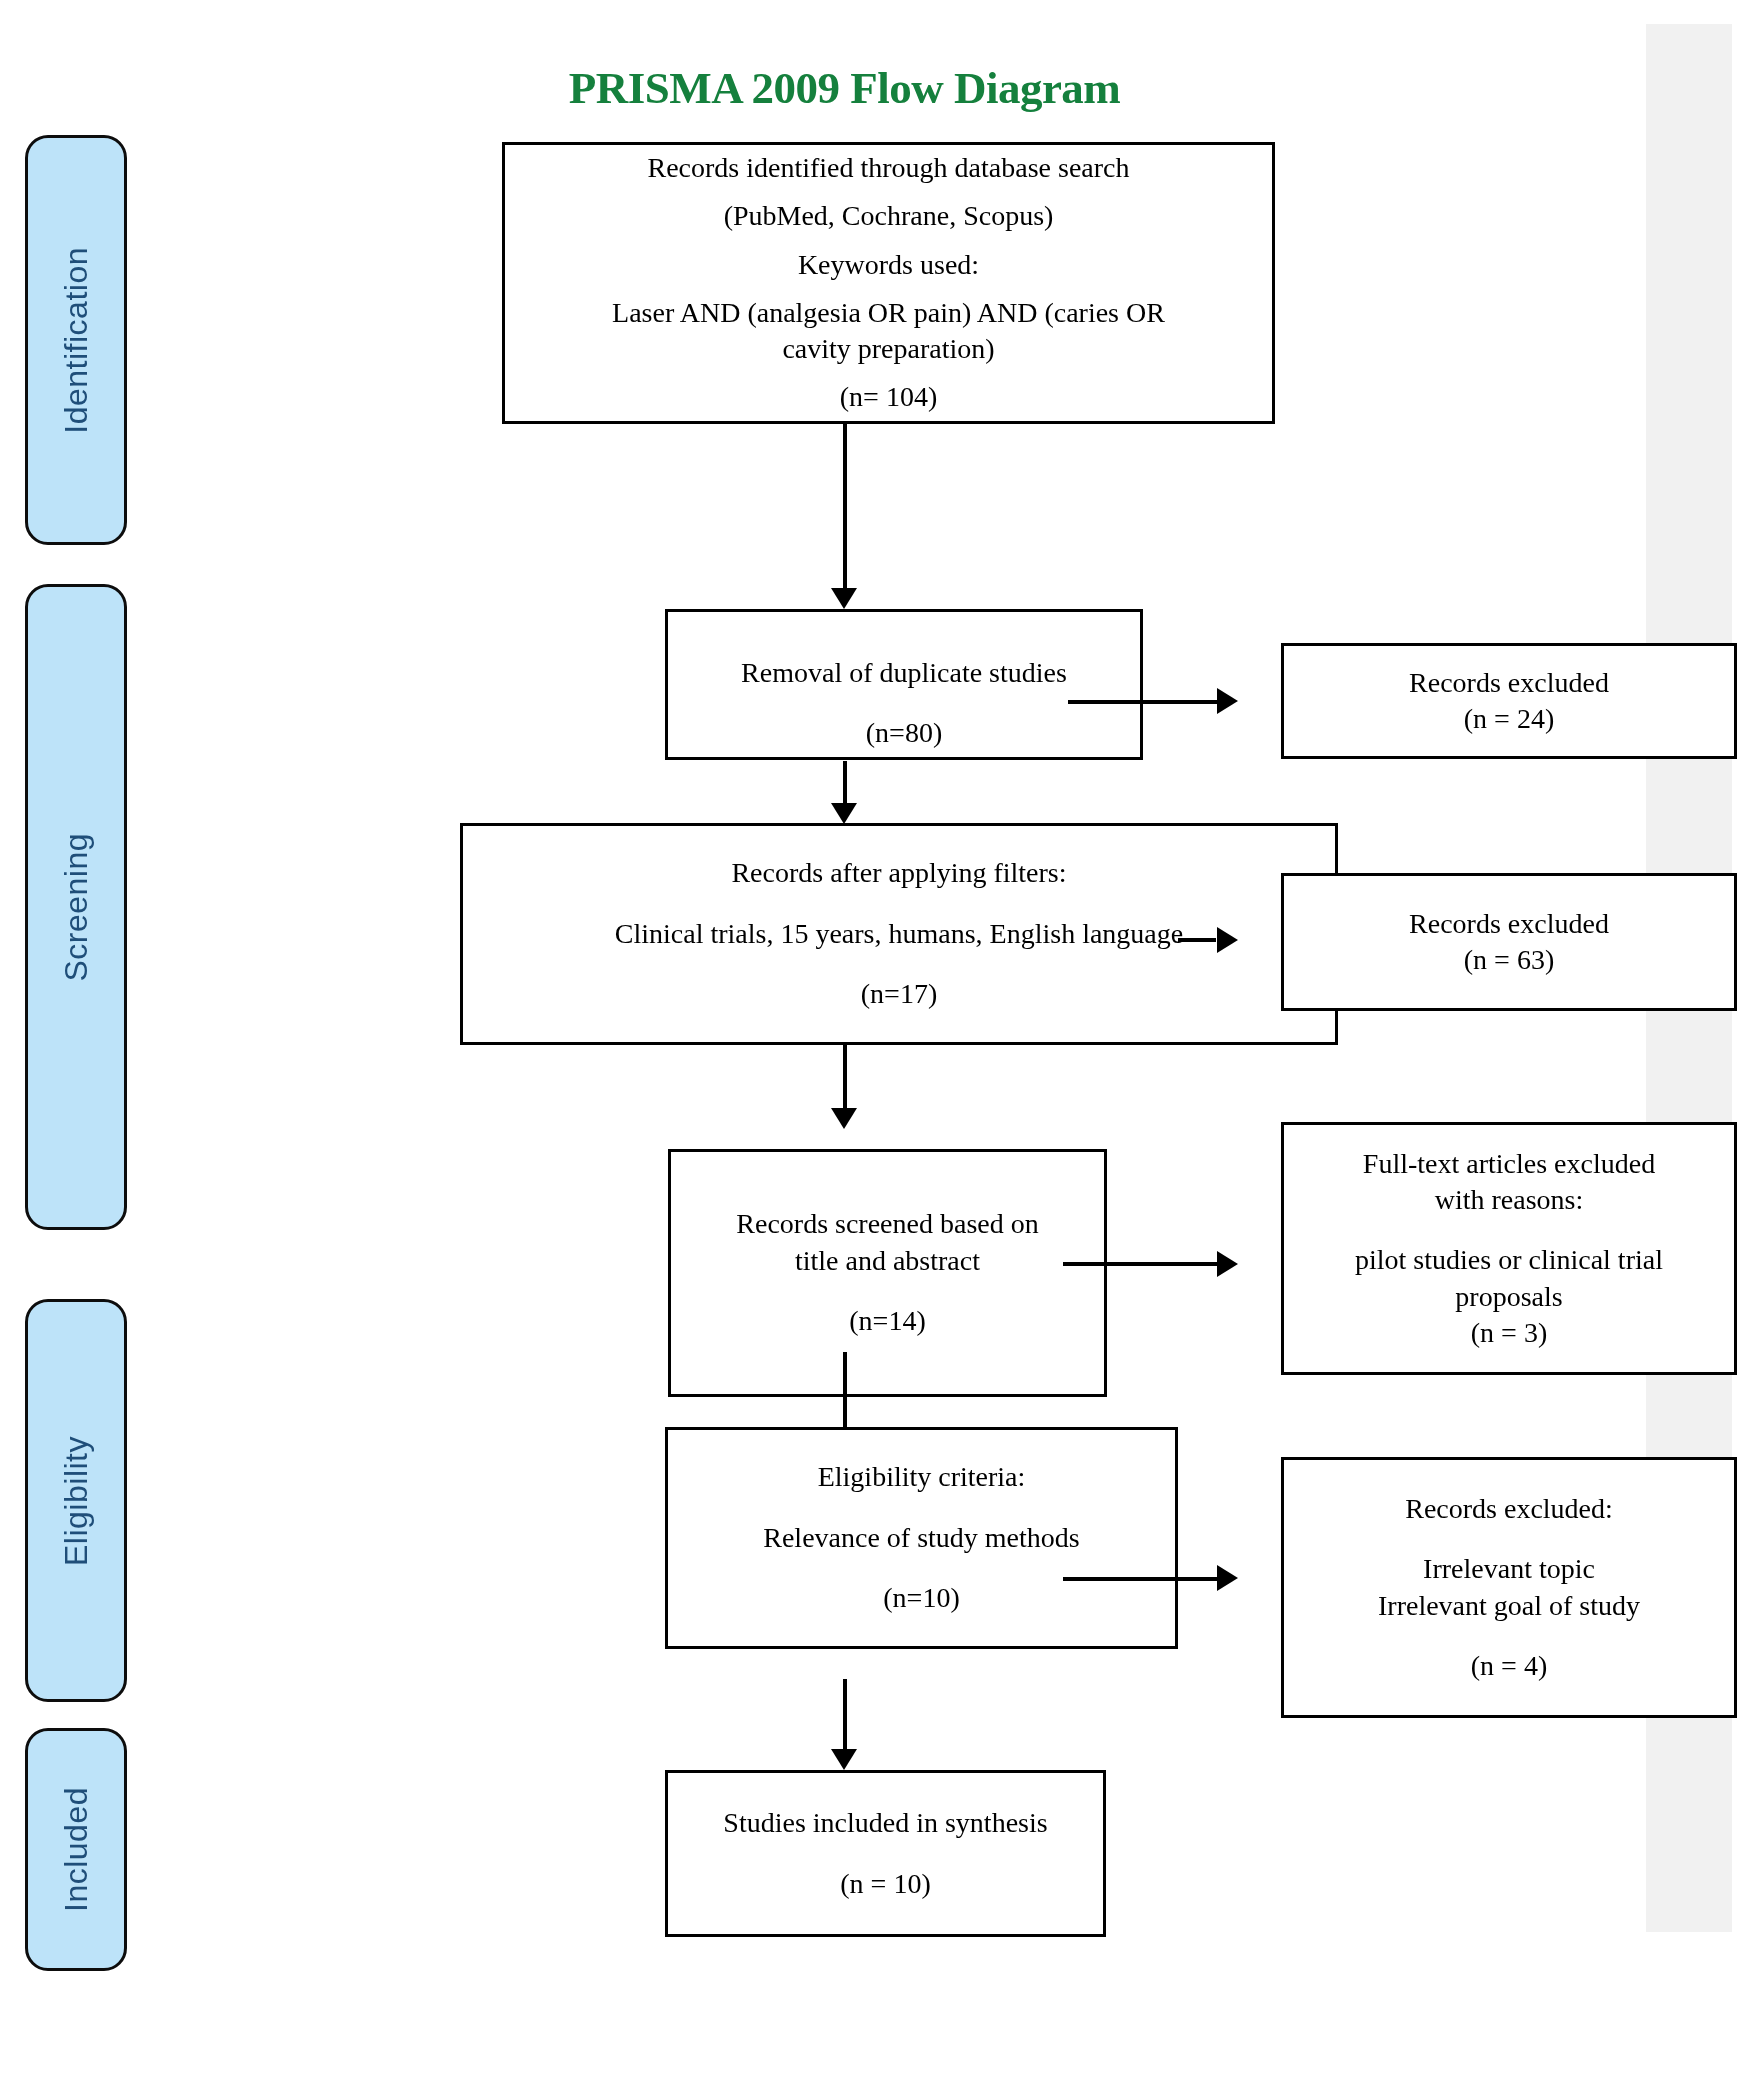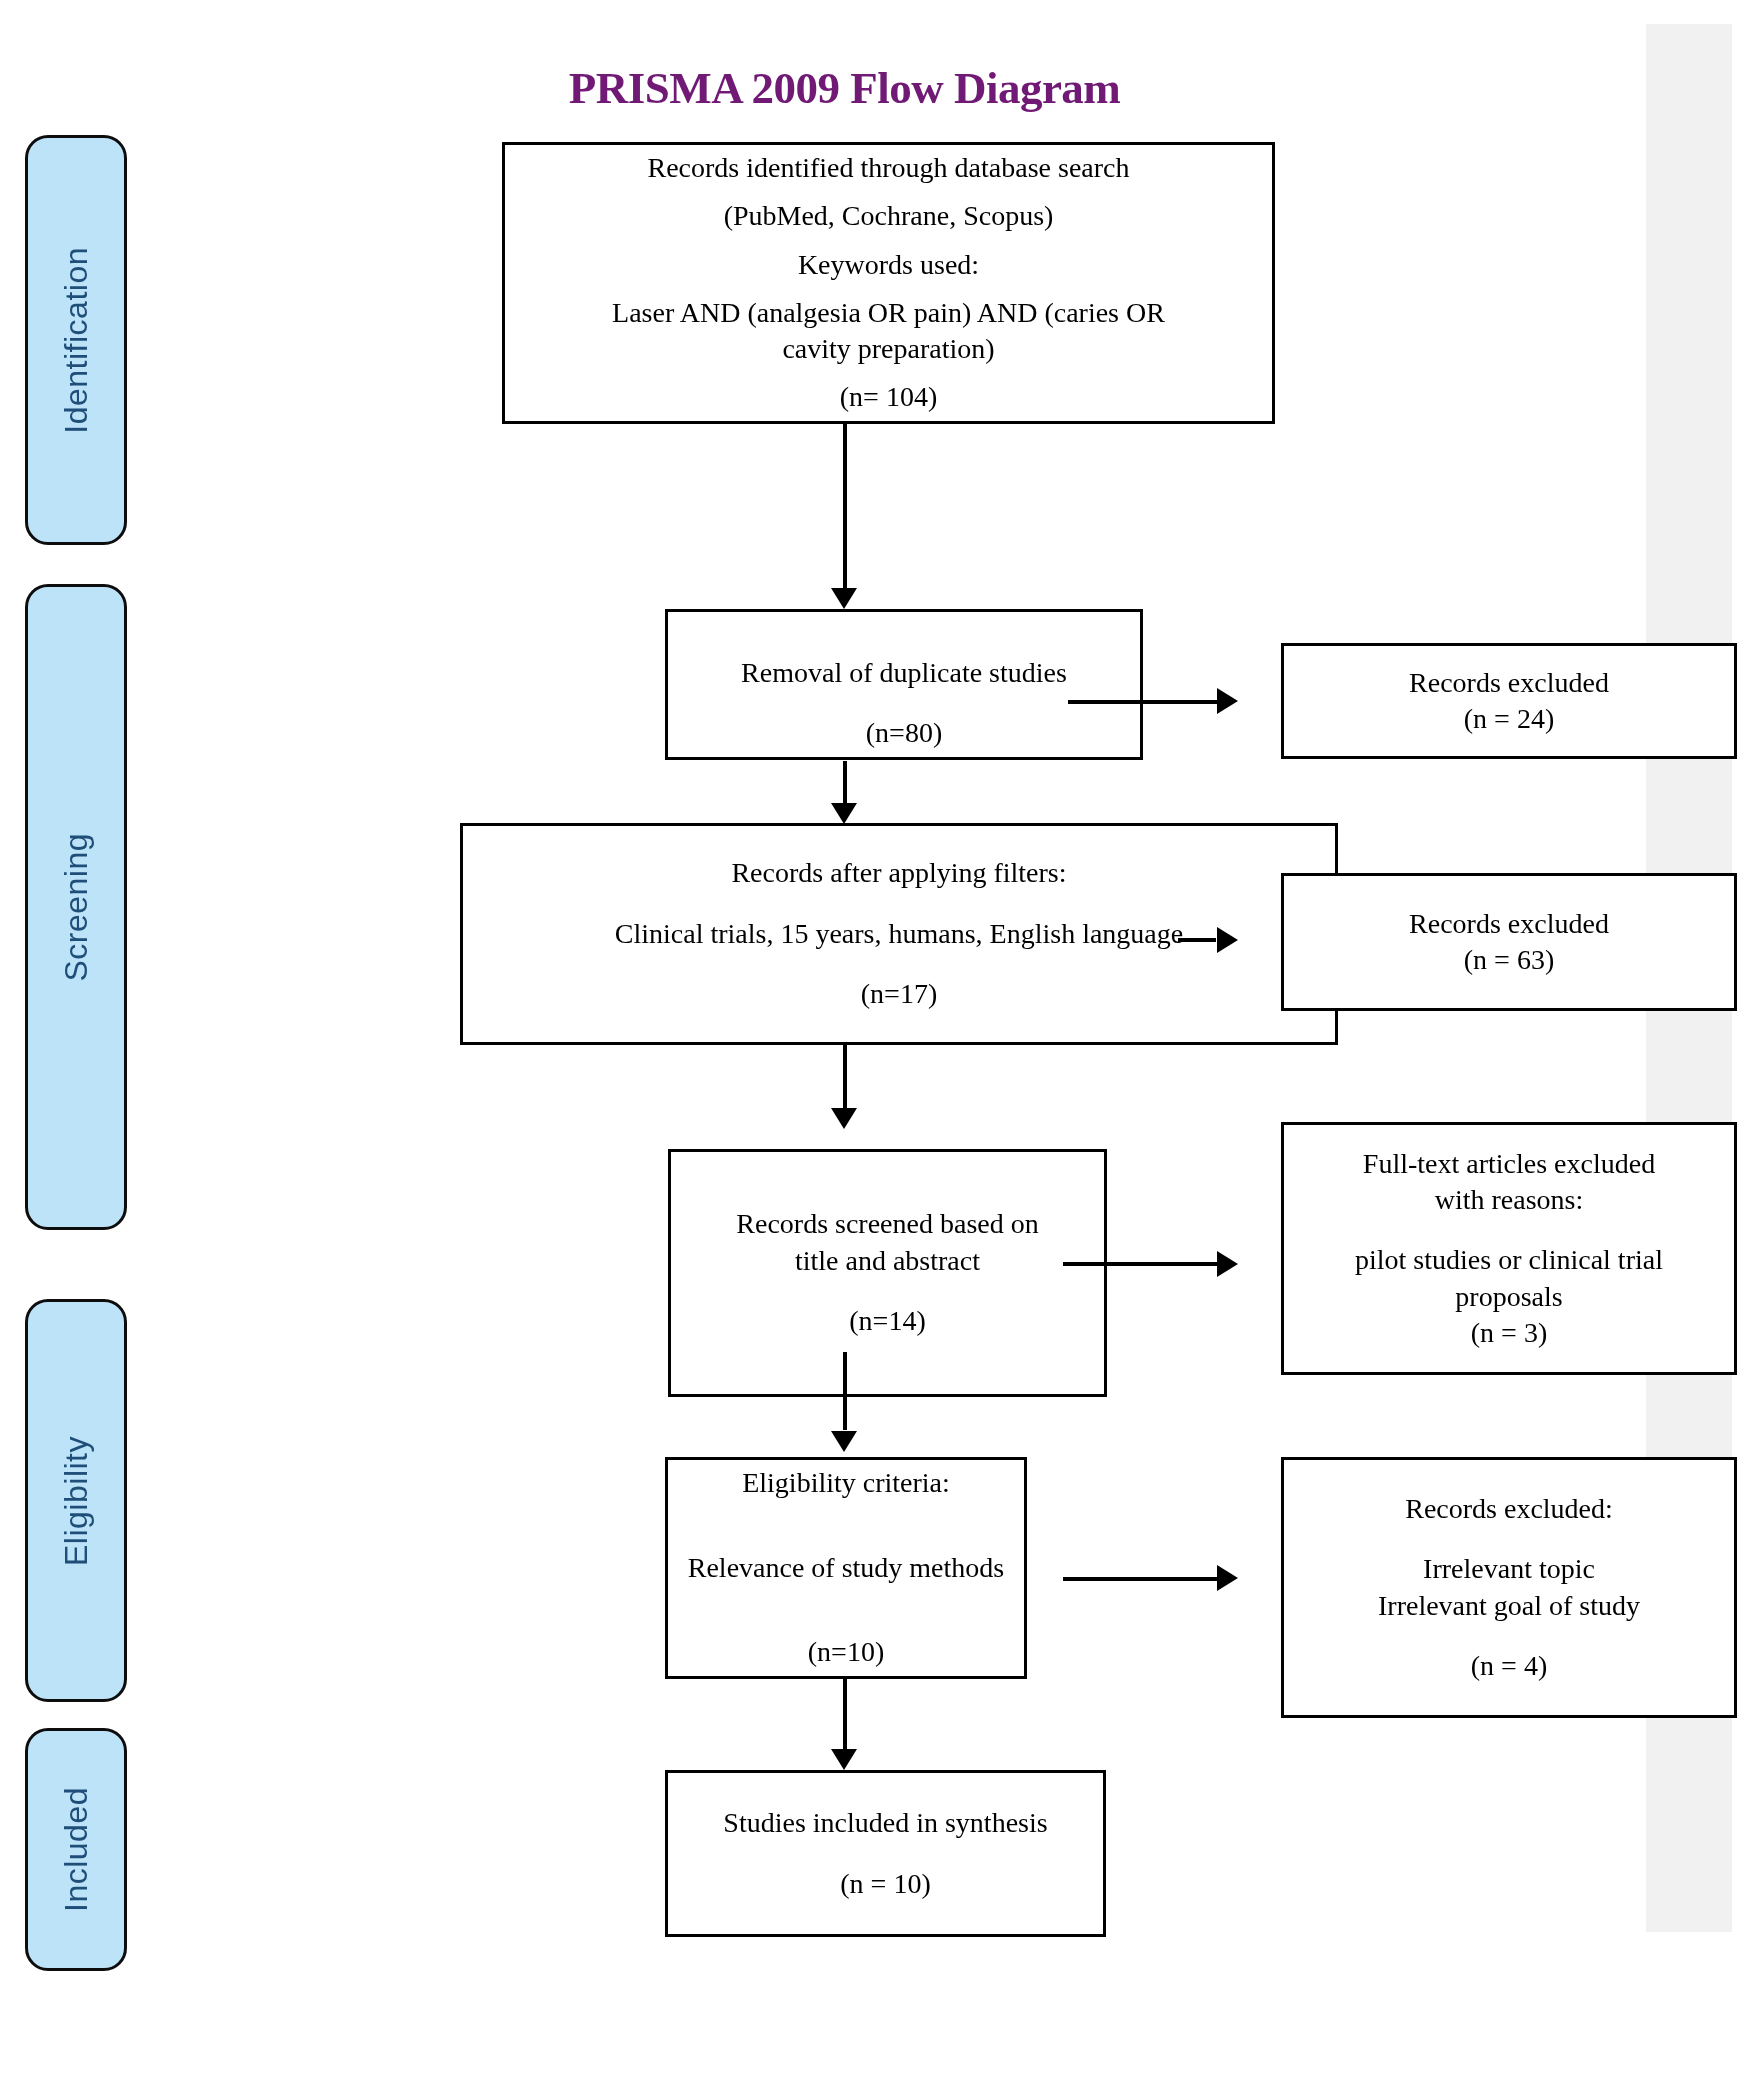--- a/index.html
+++ b/index.html
@@ -44,21 +44,21 @@
   #tab-included{top:1728px;height:243px;}
 
   
   .diagram-title{
     position:absolute;
     left:458px;width:773px;
     top:62px;
     text-align:center;
     font-size:45px;
     font-weight:bold;
-    color:#701a75;
+    color:#15803d;
     letter-spacing:-0.5px;
   }
 
   
   .flow-box{
     position:absolute;
     background:#ffffff;
     border:3.1px solid #000000;
     box-sizing:border-box;
     display:flex;
@@ -72,21 +72,21 @@
     padding:5.2px 11.5px;
     margin-left:44px;
   }
   .flow-box .line{display:block;width:100%;}
   .flow-box .gap{height:24px;}
 
   #box-identified{left:458px;top:142px;width:773px;height:282px;}
   #box-duplicates{left:621px;top:609px;width:478px;height:151px;justify-content:flex-end;}
   #box-filters{left:416px;top:823px;width:878px;height:222px;}
   #box-screened{left:624px;top:1149px;width:439px;height:248px;}
-  #box-eligibility{left:621px;top:1457px;width:362px;height:222px;justify-content:space-between;}
+  #box-eligibility{left:621px;top:1427px;width:513px;height:222px;}
   #box-included{left:621px;top:1770px;width:441px;height:167px;}
 
   #box-excl-24{left:1237px;top:643px;width:456px;height:116px;}
   #box-excl-63{left:1237px;top:873px;width:456px;height:138px;}
   #box-excl-fulltext{left:1237px;top:1122px;width:456px;height:253px;}
   #box-excl-4{left:1237px;top:1457px;width:456px;height:261px;}
 
   
   .conn{position:absolute;background:#000;}
   .v-line{width:3.7px;}

